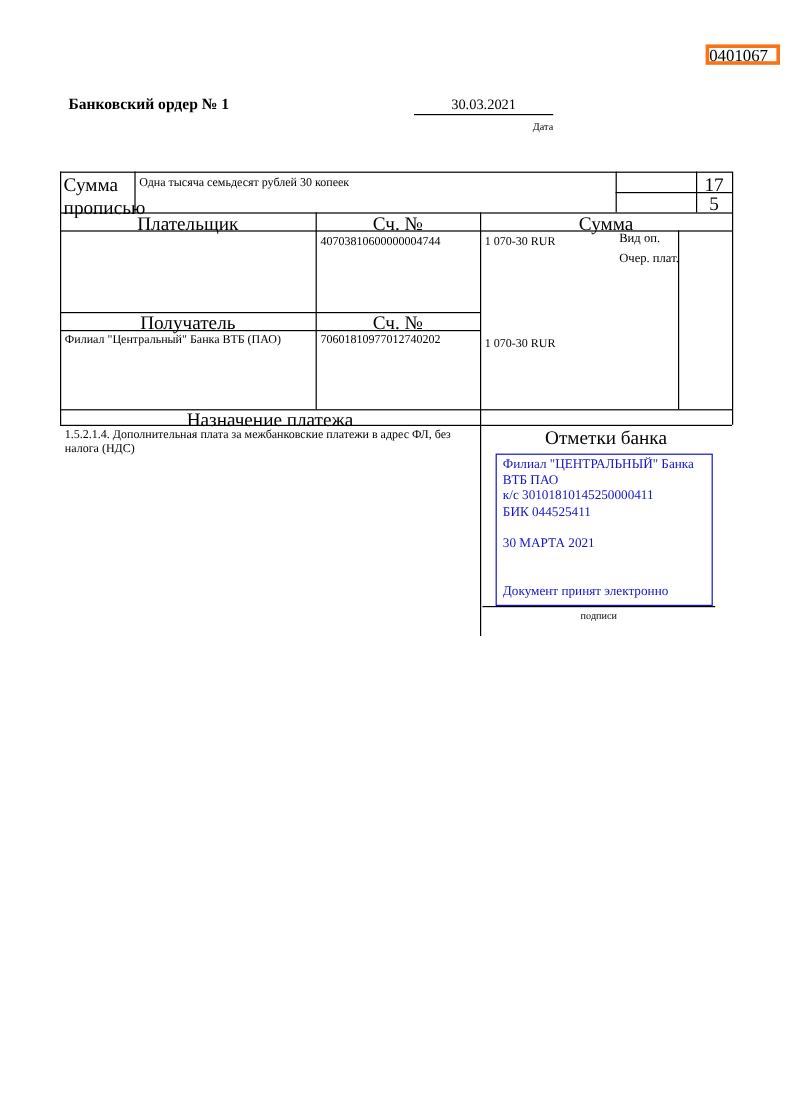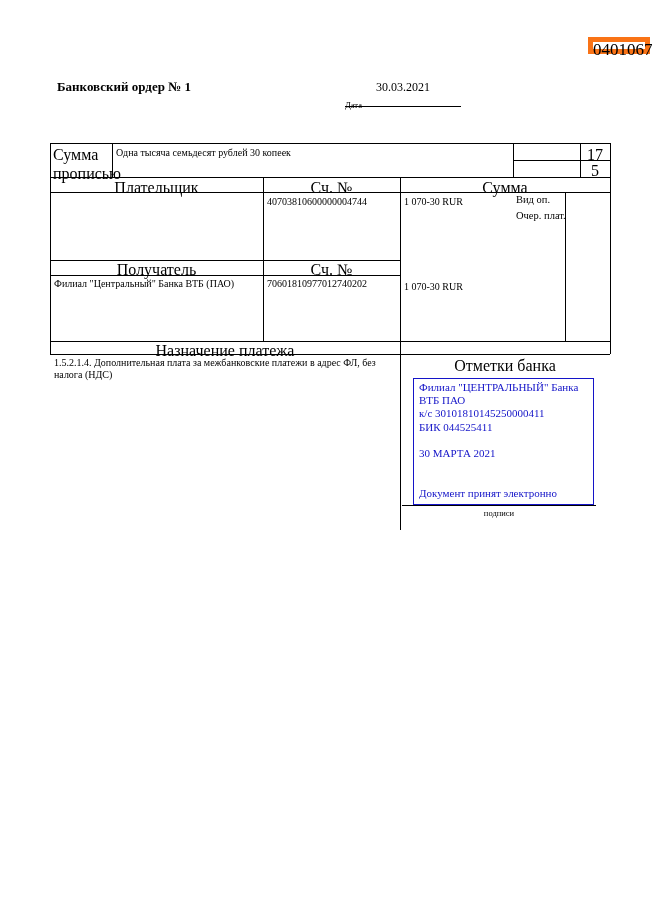--- a/index.html
+++ b/index.html
@@ -15,30 +15,30 @@
   .hline { height:1px; }
   .vline { width:1px; }
 
   .t { position:absolute; font-size:10px; line-height:1.18; }
   .small { font-size:16px; }
   .xsmall { font-size:10.5px;margin-top:48px; }
   .center { text-align:center; }
 
   .form-code {
     position:absolute; left:588px; top:37px; width:62px; height:17px;
-    border:5px solid #f97316; font-size:17px; text-align:left; line-height:15px;
+    border:3px solid #f97316; font-size:14px; text-align:left; line-height:15px;
   }
   .doc-title { left:57px; top:79px; font-size:13px; font-weight:bold; }
 
   .date-field {
     position:absolute; left:345px; top:80px; width:116px;
     text-align:center; font-size:12px;
-    border-bottom:1px solid #000; padding-bottom:11px;
+    border-bottom:1px solid #000; padding-bottom:0;
   }
-  .date-label { position:absolute; left:345px; top:100px; width:116px; text-align:left; font-size:8.5px; }
+  .date-label { position:absolute; left:345px; top:100px; width:116px; text-align:right; font-size:8.5px; }
 
   .stamp {
     position:absolute; left:413px; top:378px; width:181px; height:127px;
     border:1px solid #1414c8; color:#1414c8;
     font-size:11px; padding:2px 5px; background:transparent;
   }
   .stamp-line { min-height:13.2px; line-height:13.2px; white-space:nowrap; overflow:hidden; }
 
   .sign-label { position:absolute; left:402px; top:508px; width:194px; text-align:center; font-size:8.5px; }
 </style>

